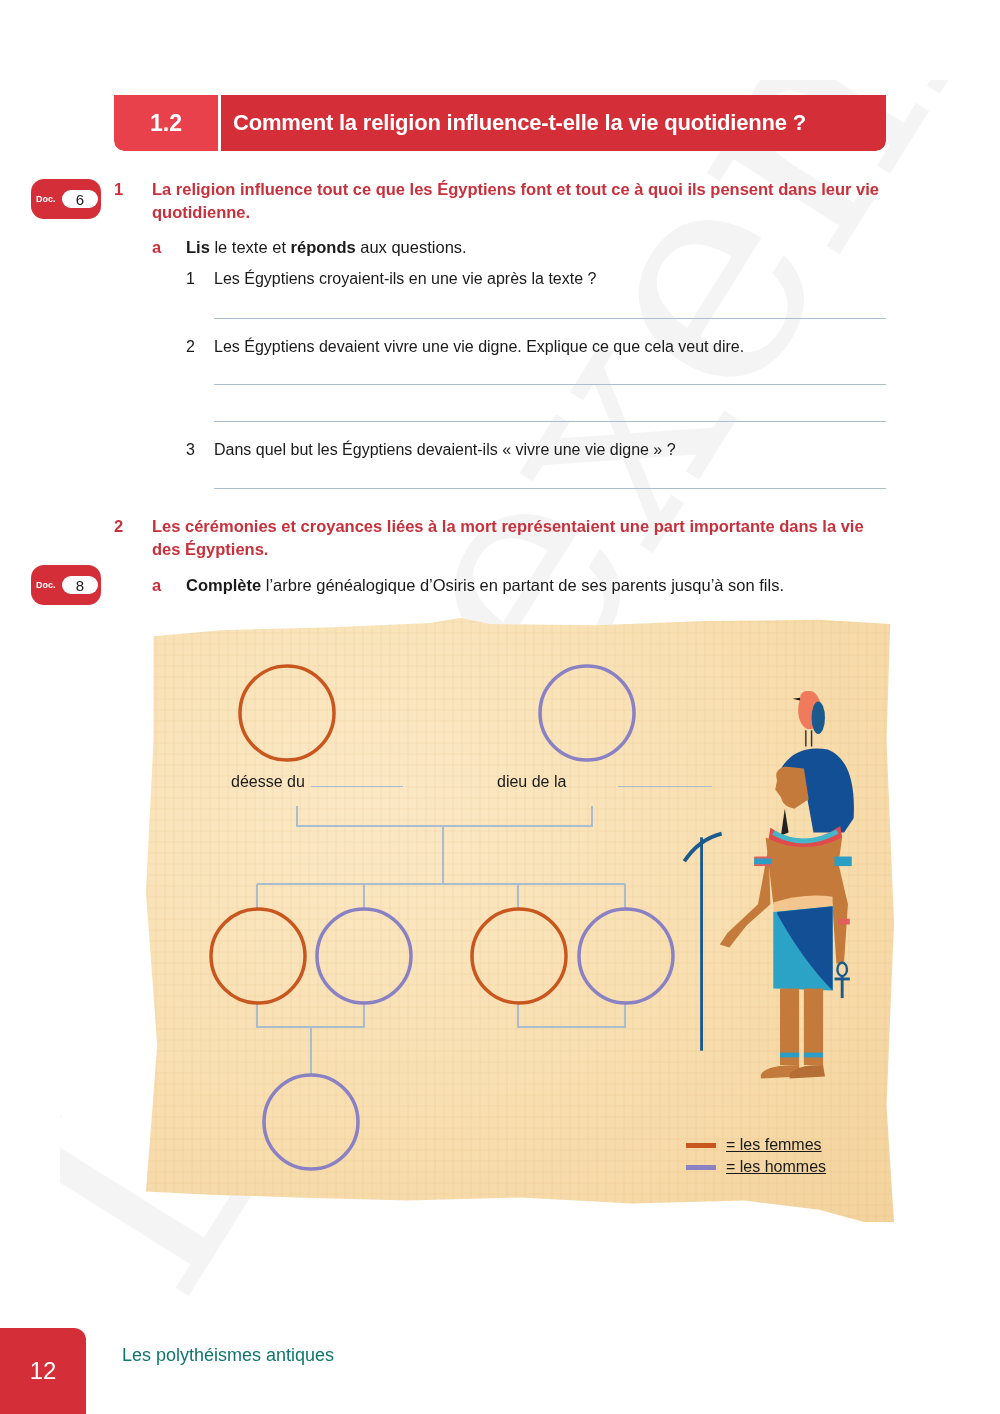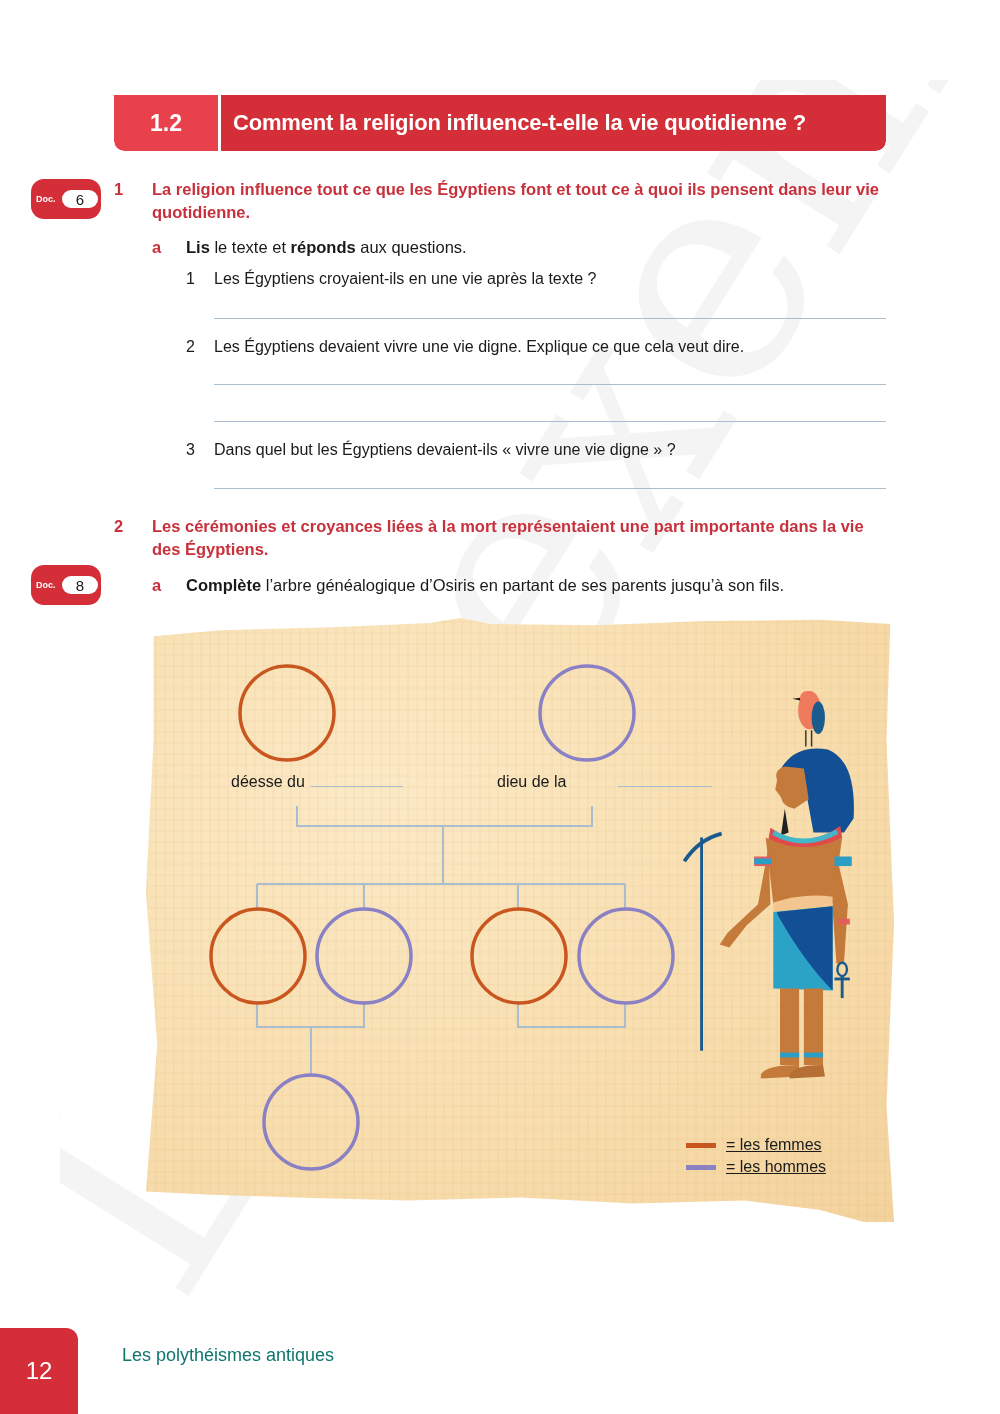--- a/index.html
+++ b/index.html
@@ -85,21 +85,21 @@
     .tree-label .blank { display: inline-block; width: 92px; border-bottom: 1px solid #a9bdcf; margin-left: 6px; height: 14px; }
 
     .legend { position: absolute; left: 686px; top: 1134px; z-index: 4; font-size: 16px; }
     .legend-row { display: flex; align-items: center; height: 22px; text-decoration: underline; }
     .legend-swatch { width: 30px; height: 5px; margin-right: 10px; }
 
     .figure { position: absolute; left: 670px; top: 670px; width: 220px; height: 440px; z-index: 4; }
 
     
     .page-num-box {
-      position: absolute; left: 0; top: 1328px; width: 78px; height: 86px; background: #d42f39;
+      position: absolute; left: 0; top: 1328px; width: 86px; height: 86px; background: #d42f39;
       border-top-right-radius: 12px; color: #fff; font-size: 24px;
       display: flex; align-items: center; justify-content: center; padding-top: 0;
     }
     .footer-text { position: absolute; left: 122px; top: 1345px; color: #0f766e; font-size: 18px; }
   </style>
 </head>
 <body>
 
 <div class="watermark">
   <svg viewBox="0 0 900 1300" xmlns="http://www.w3.org/2000/svg">

